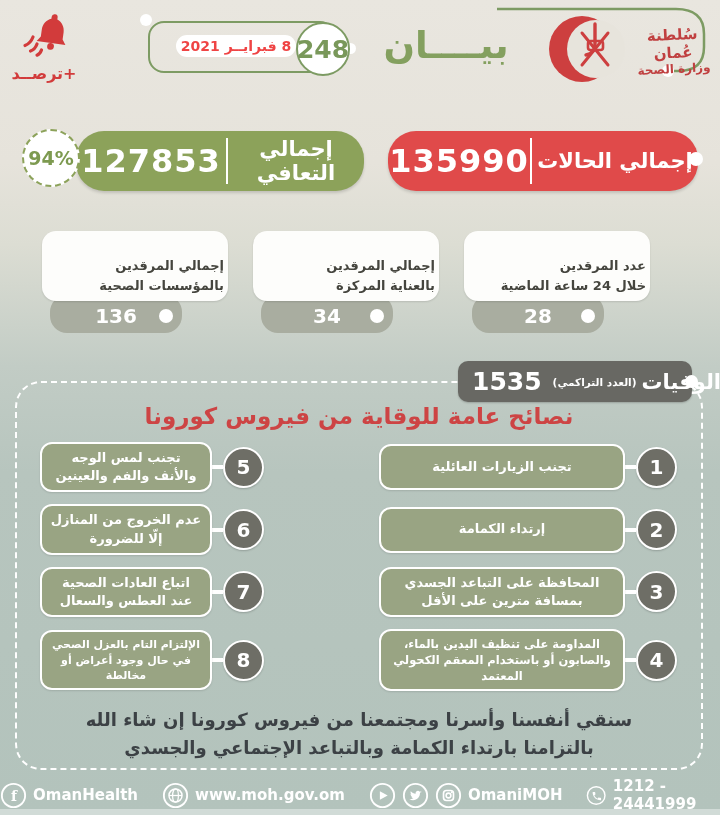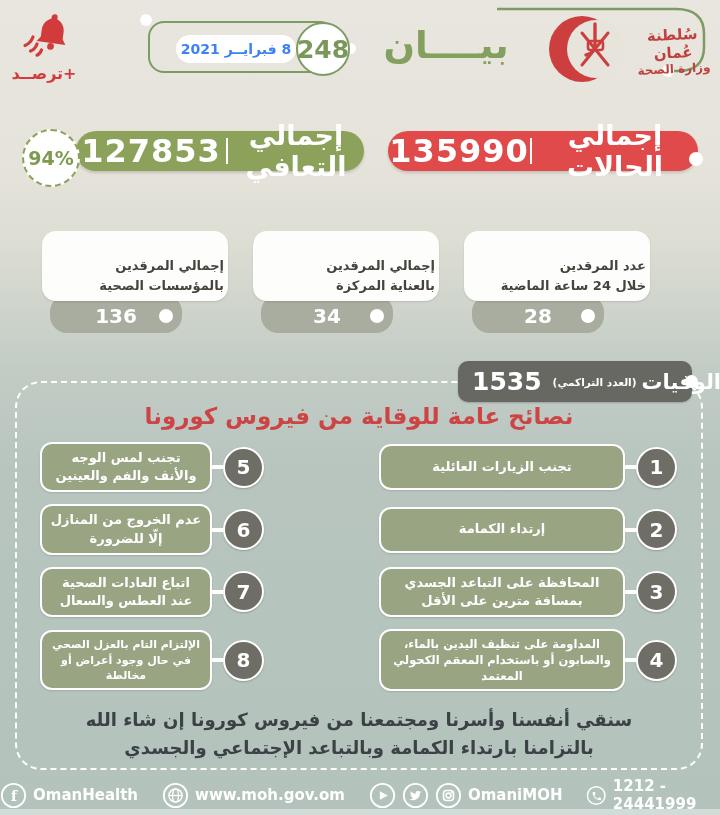--- a/index.html
+++ b/index.html
@@ -8,38 +8,38 @@
   .canvas{
     position:relative; width:720px; height:815px; margin:0 auto; overflow:hidden;
     background:linear-gradient(180deg,#e9e6df 0%,#e6e3db 20%,#dcddd3 30%,#c2ccc5 45%,#b7c5be 58%,#b3c3bc 100%);
   }
   .abs{ position:absolute; }
   .wdot{ position:absolute; background:#fff; border-radius:50%; }
 
   
   .bell-label{ left:6px; top:64px; width:76px; text-align:center; color:#d23b3b; font-weight:bold; font-size:16px; }
   .date-outline{ left:148px; top:21px; width:188px; height:52px; border:2px solid #7d9b63; border-radius:16px; }
-  .date-pill{ left:176px; top:35px; width:120px; height:28px; background:#fff; border-radius:14px;
-              display:flex; align-items:center; justify-content:center; color:#3b82f6; font-weight:bold; font-size:14px; direction:rtl;}
+  .date-pill{ left:176px; top:35px; width:120px; height:22px; background:#fff; border-radius:14px;
+              display:flex; align-items:center; justify-content:center; color:#ef4444; font-weight:bold; font-size:14px; direction:rtl;}
   .bulletin-circle{ left:296px; top:22px; width:54px; height:54px; background:#fff; border:2px solid #7d9b63; border-radius:50%;
               display:flex; align-items:center; justify-content:center; color:#79985a; font-weight:bold; font-size:25px; z-index:2;}
   .bulletin-word{ left:368px; top:24px; width:156px; text-align:center; color:#84a05f; font-weight:bold; font-size:37px; direction:rtl; }
   .logo{ left:546px; top:6px; width:166px; height:88px; }
   .logo-text{ position:absolute; left:88px; top:20px; width:78px; text-align:center; color:#c04040; direction:rtl; transform:rotate(-3deg); }
   .logo-text .l1{ font-size:15px; font-weight:bold; line-height:1.2; }
   .logo-text .l2{ font-size:12px; font-weight:bold; }
 
   
-  .pill{ position:absolute; top:131px; height:40px; border-radius:28px; display:flex; align-items:center; color:#fff; }
+  .pill{ position:absolute; top:131px; height:60px; border-radius:28px; display:flex; align-items:center; color:#fff; }
   .pill-red{ left:388px; width:310px; background:#e04a4a; box-shadow:0 2px 3px rgba(0,0,0,.15);}
   .pill-green{ left:76px; width:288px; background:#8ca25a; box-shadow:0 2px 3px rgba(0,0,0,.15);}
   .pill .num{ width:142px; text-align:center; font-size:32px; font-weight:bold; letter-spacing:1px;}
   .pill-green .num{ width:150px; }
   .pill .sep{ width:2px; align-self:stretch; margin:7px 0; background:#fff; }
-  .pill .lbl{ flex:1; text-align:center; font-size:27px; font-weight:bold; direction:rtl; }
+  .pill .lbl{ flex:1; text-align:center; font-size:21px; font-weight:bold; direction:rtl; }
   .pct-circle{ left:22px; top:129px; width:58px; height:58px; background:#fff; border:2px dashed #8ca25a; border-radius:50%;
                display:flex; align-items:center; justify-content:center; color:#7d9a50; font-weight:bold; font-size:19px; z-index:2;}
 
   
   .cards{ left:42px; top:231px; width:608px; display:flex; justify-content:space-between; }
   .card{ width:186px; position:relative; direction:ltr; }
   .card-top{ background:#fdfdfb; border-radius:14px; min-height:56px; padding:25px 4px 5px;
              color:#45453e; font-weight:bold; font-size:13px; line-height:1.55; direction:rtl;
              box-shadow:0 1px 2px rgba(0,0,0,.12); position:relative; z-index:2;}
   .card-pill{ position:relative; z-index:1; margin:-6px 0 0 8px; width:132px; height:38px; padding-top:4px;

